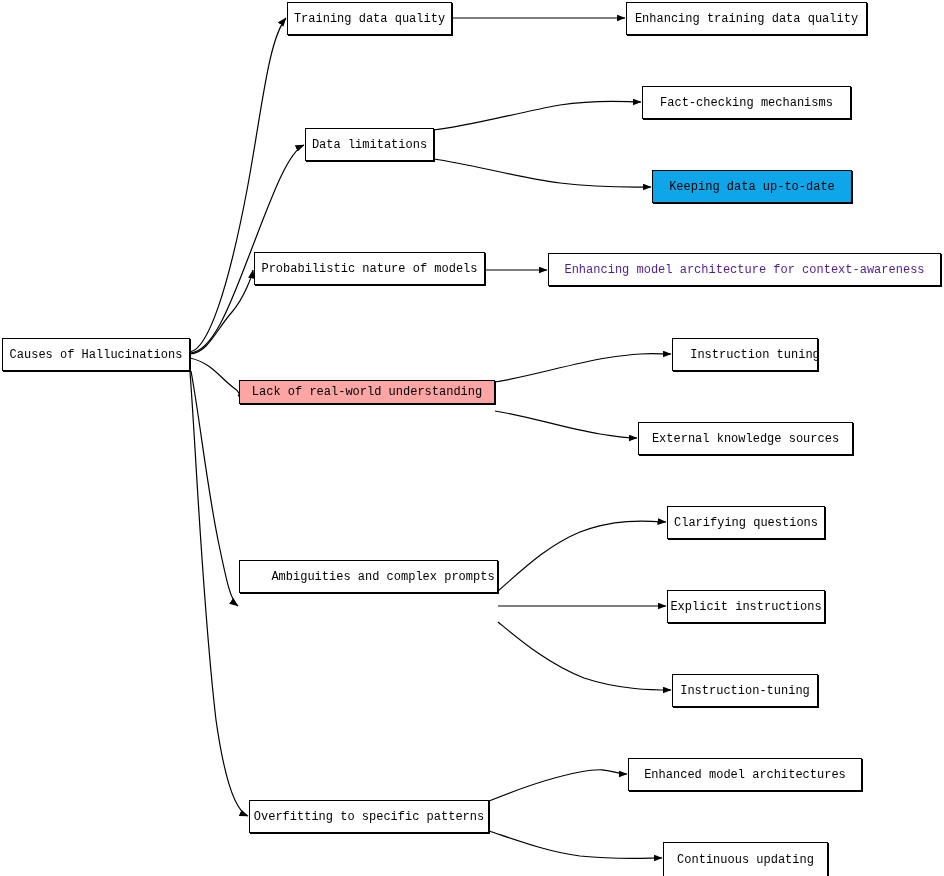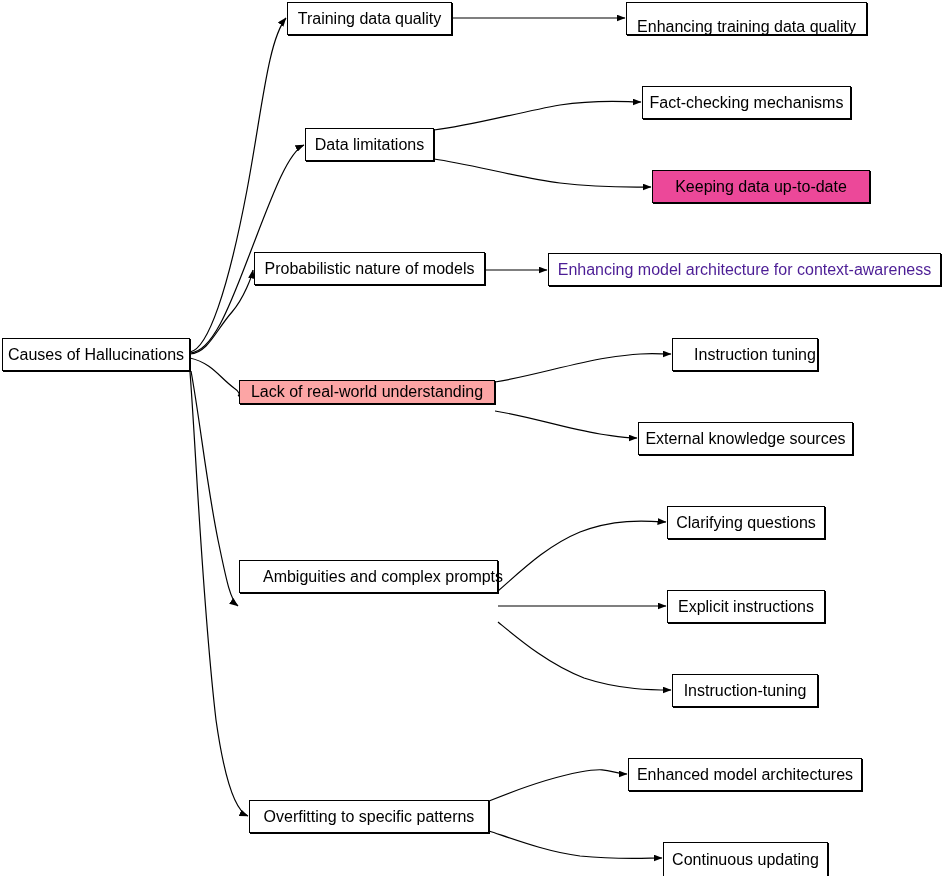--- a/index.html
+++ b/index.html
@@ -33,22 +33,22 @@
     box-sizing: border-box;
     background: #ffffff;
     border: 1px solid #000000;
     box-shadow: 1px 1px 0 0 #000000;
     display: flex;
     align-items: center;
     justify-content: center;
     z-index: 2;
   }
   .node-label {
-    font-family: Liberation Sans, sans-serif;
-    font-size: 16px;
+    font-family: Liberation Mono, monospace;
+    font-size: 12px;
     line-height: 14px;
     color: #000000;
     white-space: nowrap;
     text-align: center;
     letter-spacing: 0px;
   }
 </style>
 </head>
 <body style="background: rgb(255, 255, 255);">
 
@@ -82,30 +82,30 @@
   </svg>
 
   <div class="node" style="left: 2px; top: 338px; width: 188px; height: 33px; border-color: rgb(0, 0, 0); background: rgb(255, 255, 255);">
     <span class="node-label">Causes of Hallucinations</span>
   </div>
 
   <div id="node-container">
       <div class="node" style="left: 287px; top: 2px; width: 165px; height: 33px; border-color: rgb(0, 0, 0); background: rgb(255, 255, 255);">
         <span class="node-label" style="color: rgb(0, 0, 0);">Training data quality</span>
       </div>
-      <div class="node" style="left: 626px; top: 2px; width: 241px; height: 33px; border-color: rgb(0, 0, 0); background: rgb(255, 255, 255); align-items: flex-end;">
+      <div class="node" style="left: 626px; top: 2px; width: 241px; height: 33px; border-color: rgb(0, 0, 0); background: rgb(255, 255, 255);">
         <span class="node-label" style="color: rgb(0, 0, 0);">Enhancing training data quality</span>
       </div>
       <div class="node" style="left: 305px; top: 128px; width: 129px; height: 33px; border-color: rgb(0, 0, 0); background: rgb(255, 255, 255);">
         <span class="node-label" style="color: rgb(0, 0, 0);">Data limitations</span>
       </div>
       <div class="node" style="left: 642px; top: 86px; width: 209px; height: 33px; border-color: rgb(0, 0, 0); background: rgb(255, 255, 255);">
         <span class="node-label" style="color: rgb(0, 0, 0);">Fact-checking mechanisms</span>
       </div>
-      <div class="node" style="left: 652px; top: 170px; width: 218px; height: 33px; border-color: rgb(0, 0, 0); background: #ec4899;">
+      <div class="node" style="left: 652px; top: 170px; width: 200px; height: 33px; border-color: rgb(0, 0, 0); background: #0ea5e9;">
         <span class="node-label" style="color: rgb(0, 0, 0);">Keeping data up-to-date</span>
       </div>
       <div class="node" style="left: 254px; top: 252px; width: 231px; height: 33px; border-color: rgb(0, 0, 0); background: rgb(255, 255, 255);">
         <span class="node-label" style="color: rgb(0, 0, 0);">Probabilistic nature of models</span>
       </div>
       <div class="node" style="left: 548px; top: 253px; width: 393px; height: 33px; border-color: rgb(0, 0, 0); background: rgb(255, 255, 255);">
         <span class="node-label" style="color: #4c1d95;">Enhancing model architecture for context-awareness</span>
       </div>
       <div class="node" style="left: 239px; top: 380px; width: 256px; height: 24px; border-color: rgb(0, 0, 0); background: #fca5a5;">
         <span class="node-label" style="color: rgb(0, 0, 0);">Lack of real-world understanding</span>

